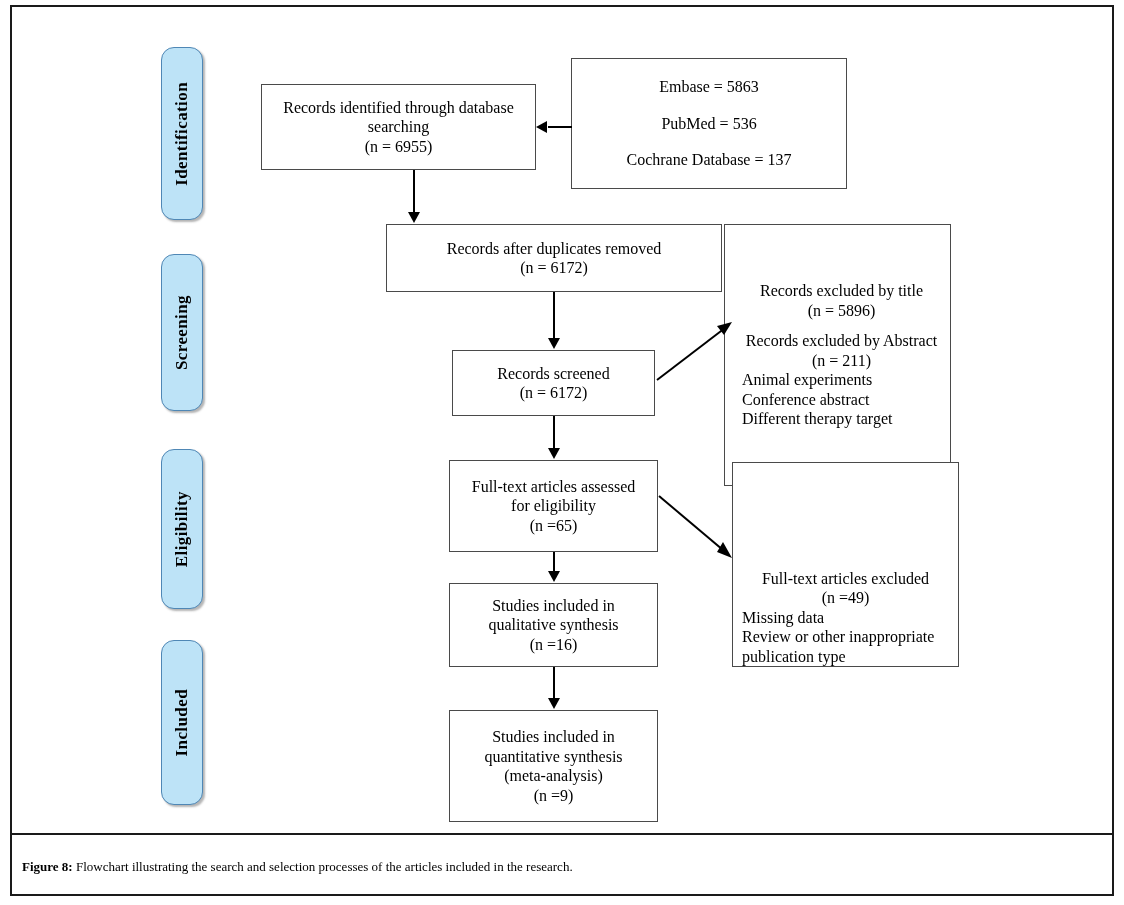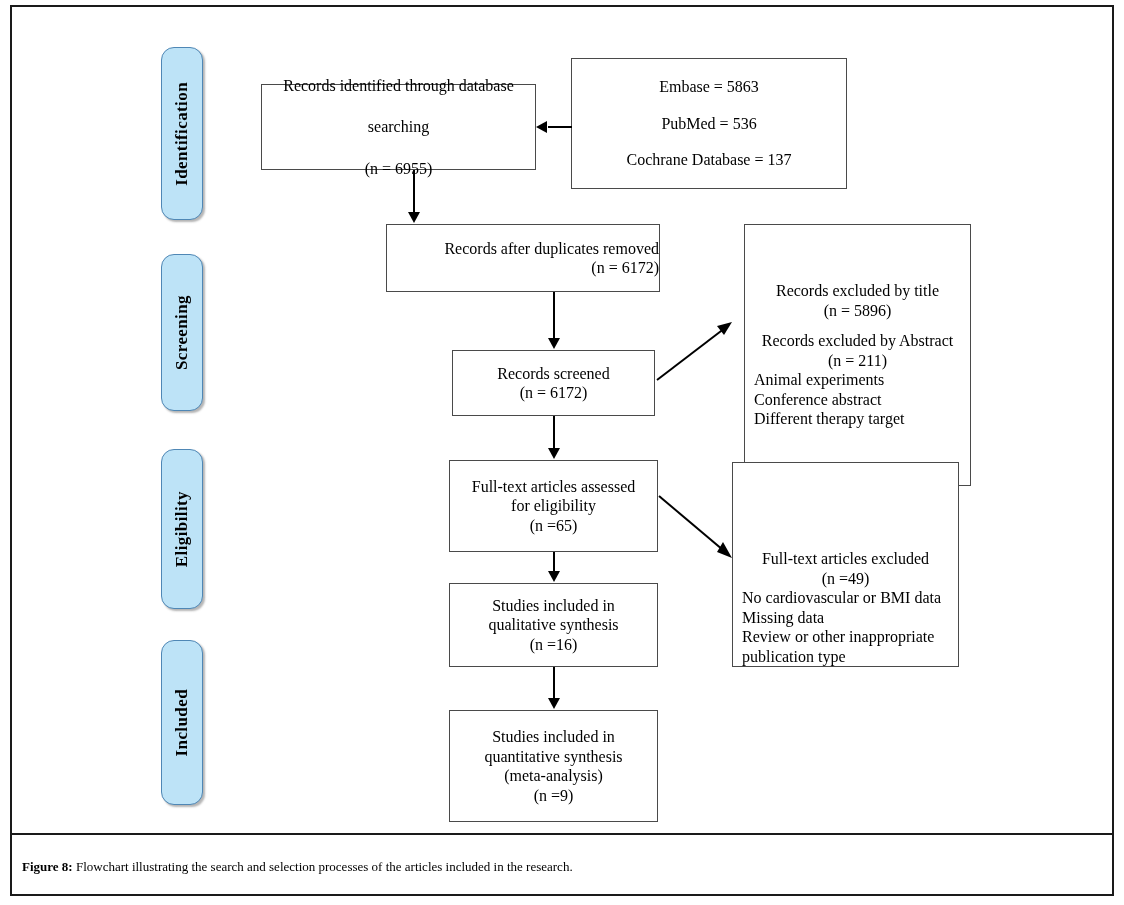--- a/index.html
+++ b/index.html
@@ -154,40 +154,40 @@
   </div>
 
   <div class="stage-tab" style="left:161px; top:449px; width:42px; height:160px;">
     <span class="stage-label">Eligibility</span>
   </div>
 
   <div class="stage-tab" style="left:161px; top:640px; width:42px; height:165px;">
     <span class="stage-label">Included</span>
   </div>
 
-  <div class="flow-box center-text" style="left:261px; top:84px; width:275px; height:86px;gap:22px;">
+  <div class="flow-box center-text" style="left:261px; top:84px; width:275px; height:86px;">
     <span class="ln">Records identified through database</span>
     <span class="ln">searching</span>
     <span class="ln">(n = 6955)</span>
   </div>
 
   <div class="flow-box center-text" style="left:571px; top:58px; width:276px; height:131px;">
     <span class="ln">Embase = 5863</span>
     <span class="spacer-md"></span>
     <span class="ln">PubMed = 536</span>
     <span class="spacer-md"></span>
     <span class="ln">Cochrane Database = 137</span>
   </div>
 
-  <div class="flow-box center-text" style="left:386px; top:224px; width:274px; height:68px;align-items:flex-end;">
+  <div class="flow-box center-text" style="left:386px; top:224px; width:336px; height:68px;">
     <span class="ln">Records after duplicates removed</span>
     <span class="ln">(n = 6172)</span>
   </div>
 
-  <div class="flow-box" style="left:744px; top:224px; width:227px; height:262px;">
+  <div class="flow-box" style="left:724px; top:224px; width:227px; height:262px;padding-left:8px;">
     <span class="ln blk-center">Records excluded by title</span>
     <span class="ln blk-center">(n = 5896)</span>
     <span class="spacer-sm"></span>
     <span class="ln blk-center">Records excluded by Abstract</span>
     <span class="ln blk-center">(n = 211)</span>
     <span class="ln blk-left">Animal experiments</span>
     <span class="ln blk-left">Conference abstract</span>
     <span class="ln blk-left">Different therapy target</span>
   </div>
 
@@ -198,21 +198,20 @@
 
   <div class="flow-box center-text" style="left:449px; top:460px; width:209px; height:92px;">
     <span class="ln">Full-text articles assessed</span>
     <span class="ln">for eligibility</span>
     <span class="ln">(n =65)</span>
   </div>
 
   <div class="flow-box" style="left:732px; top:462px; width:227px; height:205px;justify-content:flex-end;">
     <span class="ln blk-center">Full-text articles excluded</span>
     <span class="ln blk-center">(n =49)</span>
-    <span class="ln wrapline blk-left">No cardiovascular or BMI data</span>
     <span class="ln wrapline blk-left">Missing data</span>
     <span class="ln wrapline blk-left">Review or other inappropriate publication type</span>
   </div>
 
   <div class="flow-box center-text" style="left:449px; top:583px; width:209px; height:84px;">
     <span class="ln">Studies included in</span>
     <span class="ln">qualitative synthesis</span>
     <span class="ln">(n =16)</span>
   </div>
 

